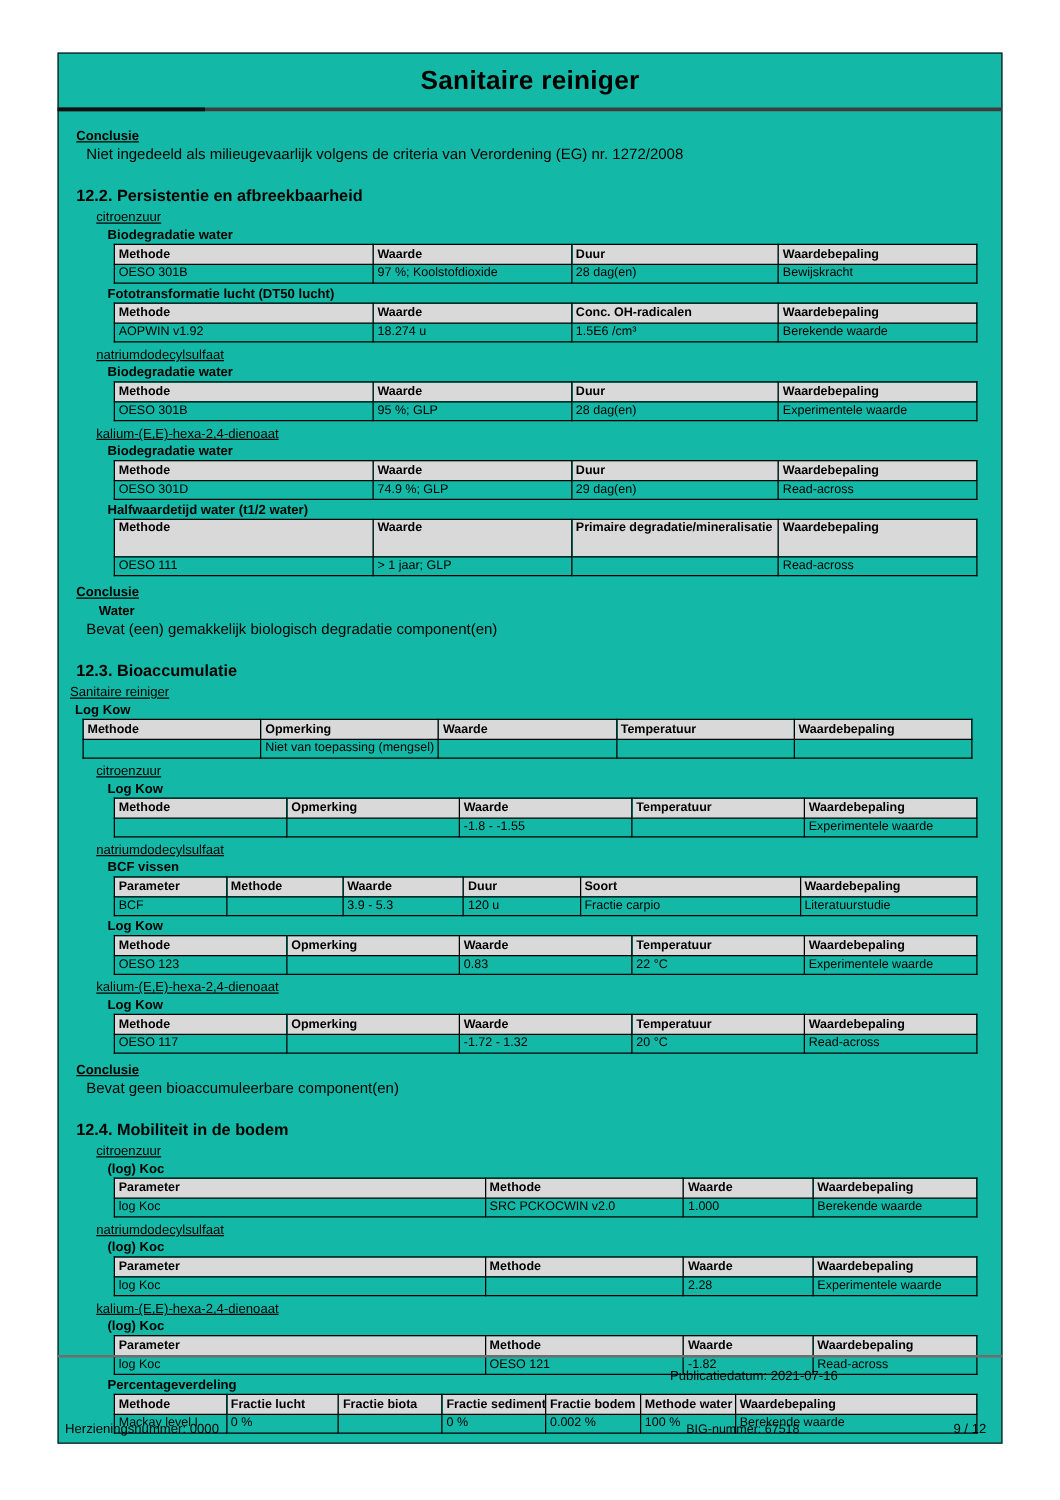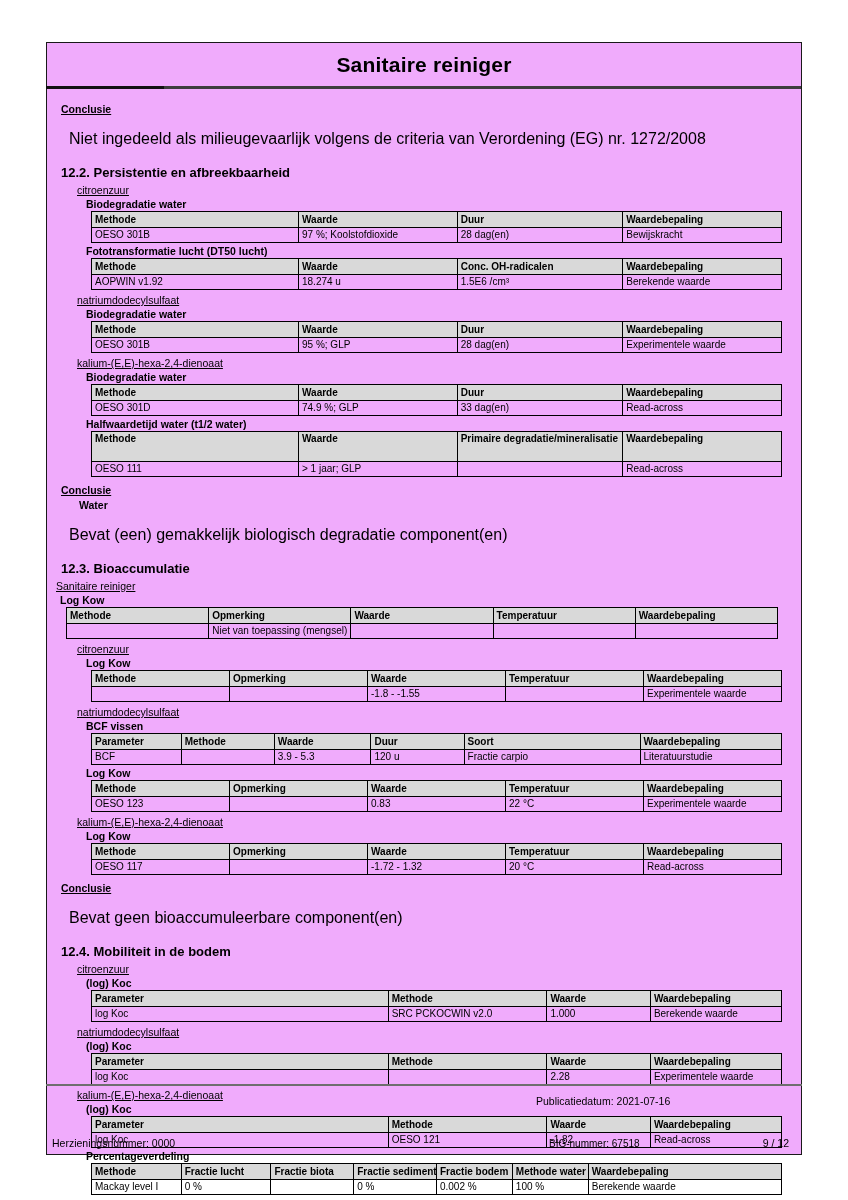--- a/index.html
+++ b/index.html
@@ -1,27 +1,27 @@
 <!DOCTYPE html>
 <html><head>
 <meta charset="utf-8">
 <style>
   html,body{margin:0;padding:0;background:#ffffff;}
   #canvas{position:relative;width:848px;height:1200px;background:#ffffff;overflow:hidden;
           font-family:"Liberation Sans",sans-serif;color:#000;}
   .page{position:absolute;left:46px;top:42px;width:756px;height:1113px;
-        border:1.5px solid #1a1a1a;box-sizing:border-box;background:#f0abfc;}
+        border:1.5px solid #1a1a1a;box-sizing:border-box;background:#14b8a6;}
   .titlebar{height:43px;border-bottom:3px solid #3d3d3d;position:relative;
             display:flex;align-items:center;justify-content:center;}
   .titlebar .seg{position:absolute;left:-1px;bottom:-3px;width:118px;height:3px;background:#111;}
   .title{font-size:21px;font-weight:bold;letter-spacing:0.2px;}
   .content{padding-top:7px;}
   .content div{line-height:12px;}
   .lbl-u{font-weight:bold;text-decoration:underline;font-size:10.5px;margin:7px 0 0 14px;}
-  .txt{font-size:16px;margin:18px 0 0 22px;}
+  .txt{font-size:12px;margin:2px 0 0 22px;}
   .h-section{font-size:13px;font-weight:bold;margin:20px 0 0 14px;line-height:15px !important;}
   .substance{font-size:10.5px;text-decoration:underline;margin:4px 0 0 30px;}
   .substance.lv1{margin-left:9px;}
   .grp{font-size:10.5px;font-weight:bold;margin:2px 0 0 39px;}
   .grp.lv1{margin-left:13px;}
   .grp.water{margin-left:32px;margin-top:3px;}
   table.data{border-collapse:collapse;table-layout:fixed;margin:1px 0 0 44px;width:691px;
              font-size:10px;}
   table.data.lv1{margin-left:19px;width:712px;}
   table.data th,table.data td{border:1px solid #000;padding:0 3px;overflow:hidden;
@@ -141,21 +141,21 @@
               <th>Methode</th>
               <th>Waarde</th>
               <th>Duur</th>
               <th>Waardebepaling</th>
             </tr>
           </thead>
           <tbody>
             <tr>
               <td>OESO 301D</td>
               <td>74.9 %; GLP</td>
-              <td>33 dag(en)</td>
+              <td>29 dag(en)</td>
               <td>Read-across</td>
             </tr>
           </tbody>
         </table>
       <div class="grp">Halfwaardetijd water (t1/2 water)</div>
       <table class="data tall">
           <colgroup>
             <col style="width: 30%;">
             <col style="width: 23%;">
             <col style="width: 24%;">

